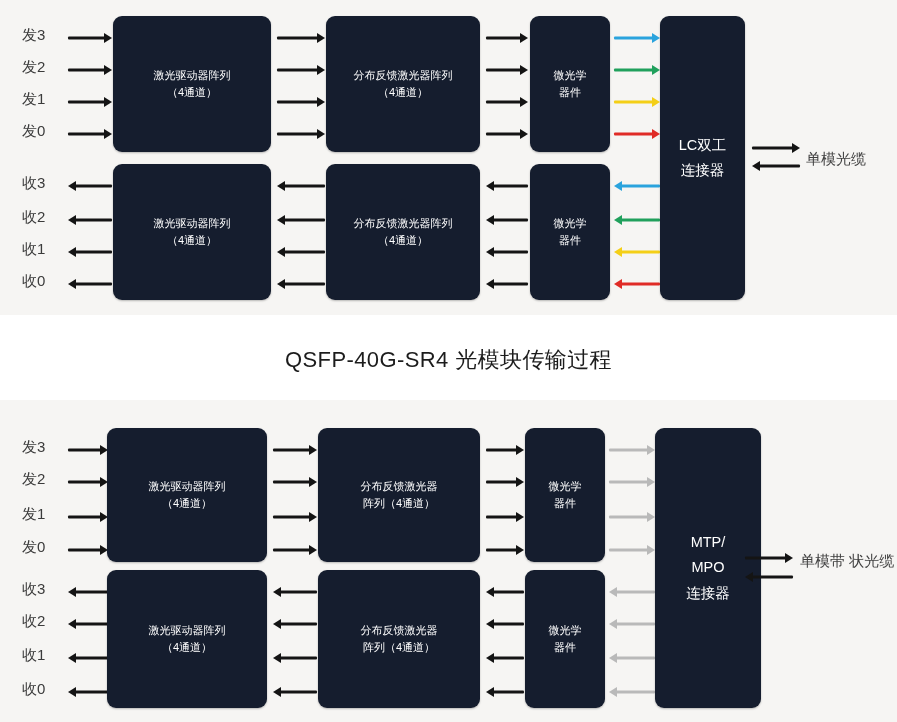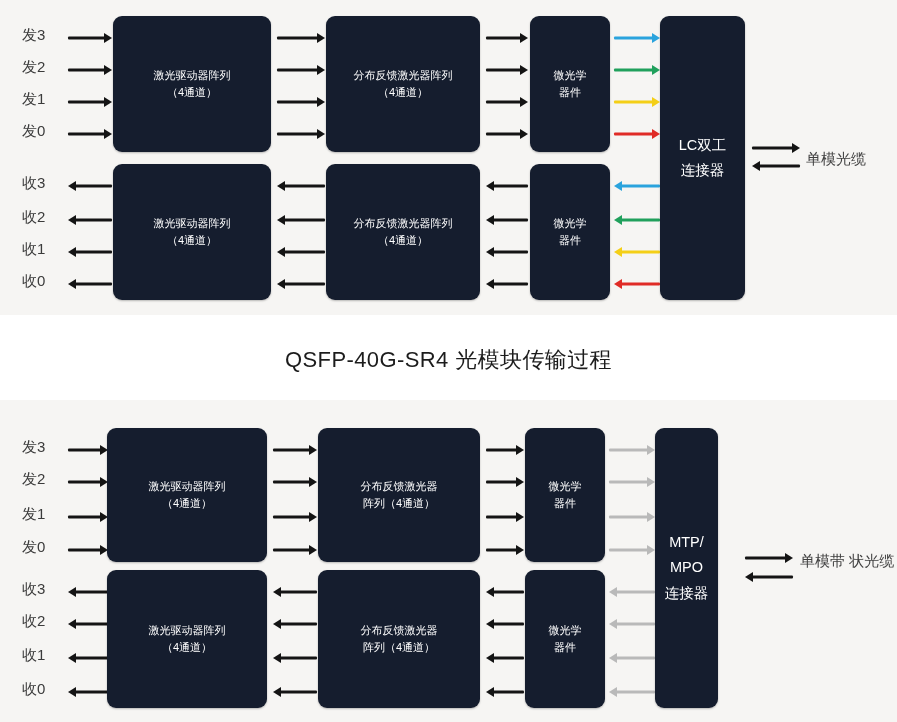--- a/index.html
+++ b/index.html
@@ -454,21 +454,21 @@
     </div>
   <div class="arr l gry" style="left:609px;top:258px;width:46px;">
       <i></i>
       <b></b>
     </div>
   <div class="arr l gry" style="left:609px;top:292px;width:46px;">
       <i></i>
       <b></b>
     </div>
 
-  <div class="blk conn" style="left:655px;top:28px;width:63px;height:280px;">
+  <div class="blk conn" style="left:655px;top:28px;width:106px;height:280px;">
     <span>MTP/</span>
     <span>MPO</span>
     <span>连接器</span>
   </div>
 
   <div class="arr r blk-c" style="left:745px;top:158px;width:48px;">
       <i></i>
       <b></b>
     </div>
   <div class="arr l blk-c" style="left:745px;top:177px;width:48px;">

